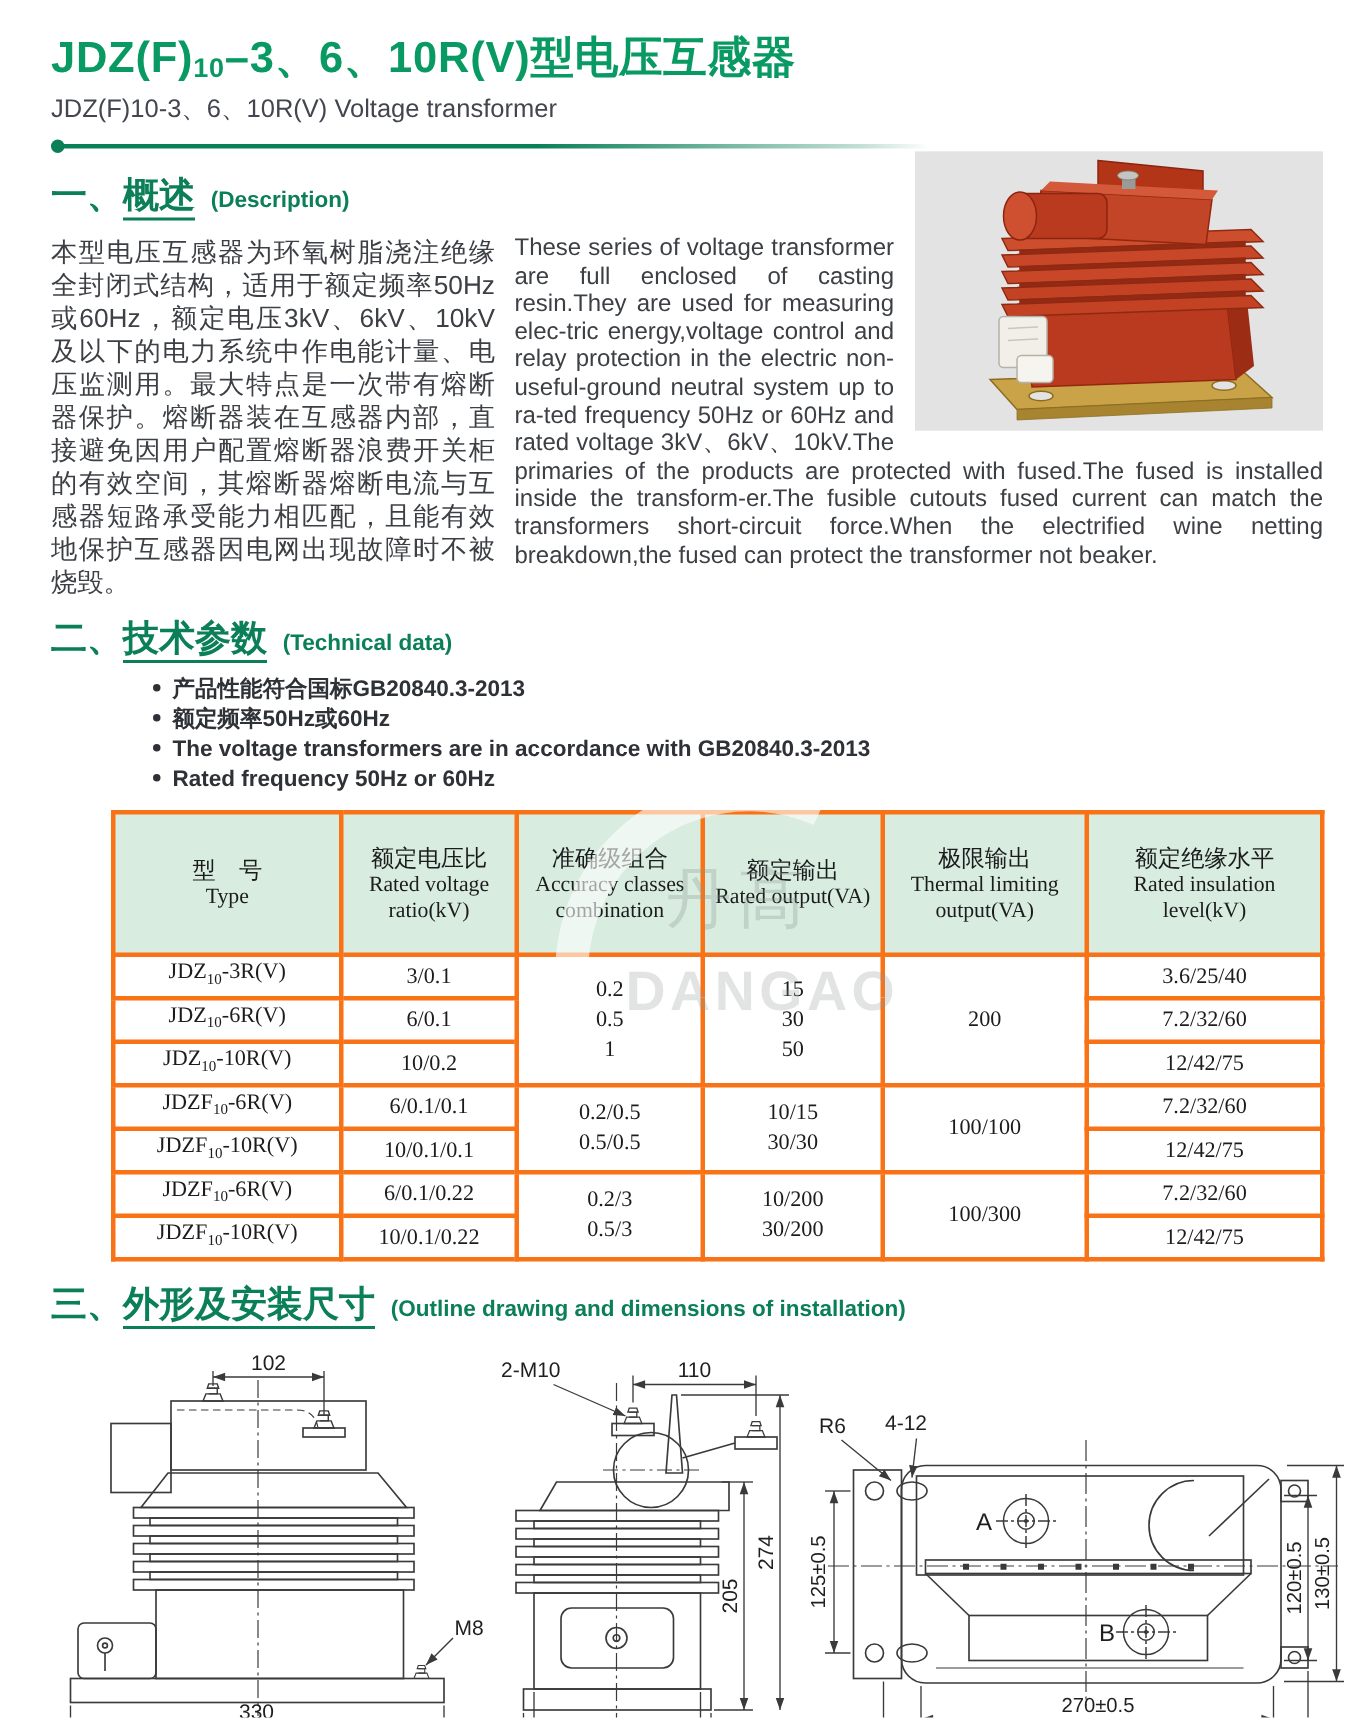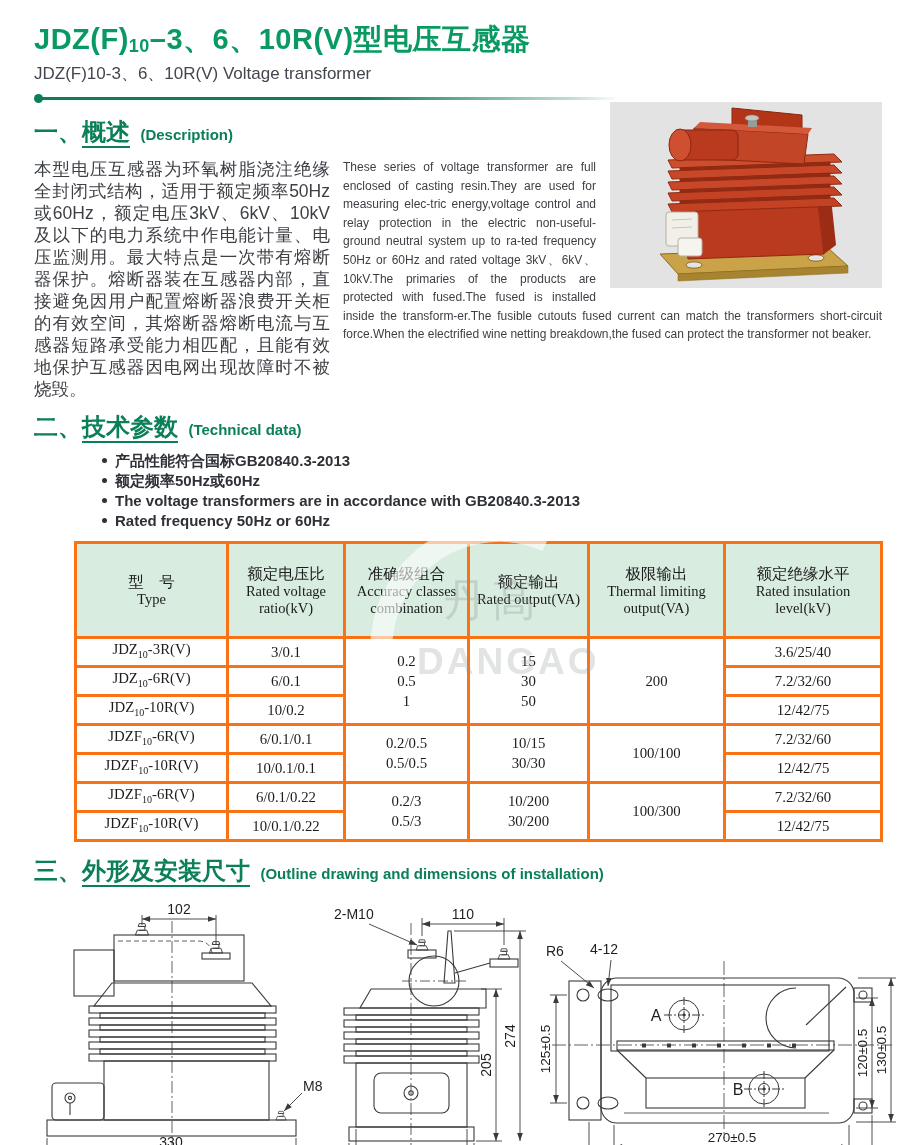--- a/index.html
+++ b/index.html
@@ -39,21 +39,21 @@
   .photo-box {
     float:right; width:272px; height:186px; margin:-56px 0 8px 14px;
     background:#e3e3e3;
   }
   .desc-cn {
     float:left; width:296px; margin-right:13px;
     font-size:17.5px; line-height:22px; text-align:justify; text-justify:inter-ideograph;
     color:#3c3f44;
   }
   .desc-en {
-    font-size:12px; line-height:18.6px; text-align:justify; color:#3c3f44;
+    font-size:16px; line-height:18.6px; text-align:justify; color:#3c3f44;
   }
   
   .bullets { margin:6px 0 0 68px; list-style:none; }
   .bullets li { font-size:15px; line-height:20px; color:#2e3136;font-weight:bold; }
   .bullets li::before {
     content:""; display:inline-block; width:5px; height:5px; border-radius:50%;
     background:#2e3136; margin-right:8px; vertical-align:3px;
   }
   
   .table-wrap { position:relative; margin:10px 0 0 40px; width:806px; }

